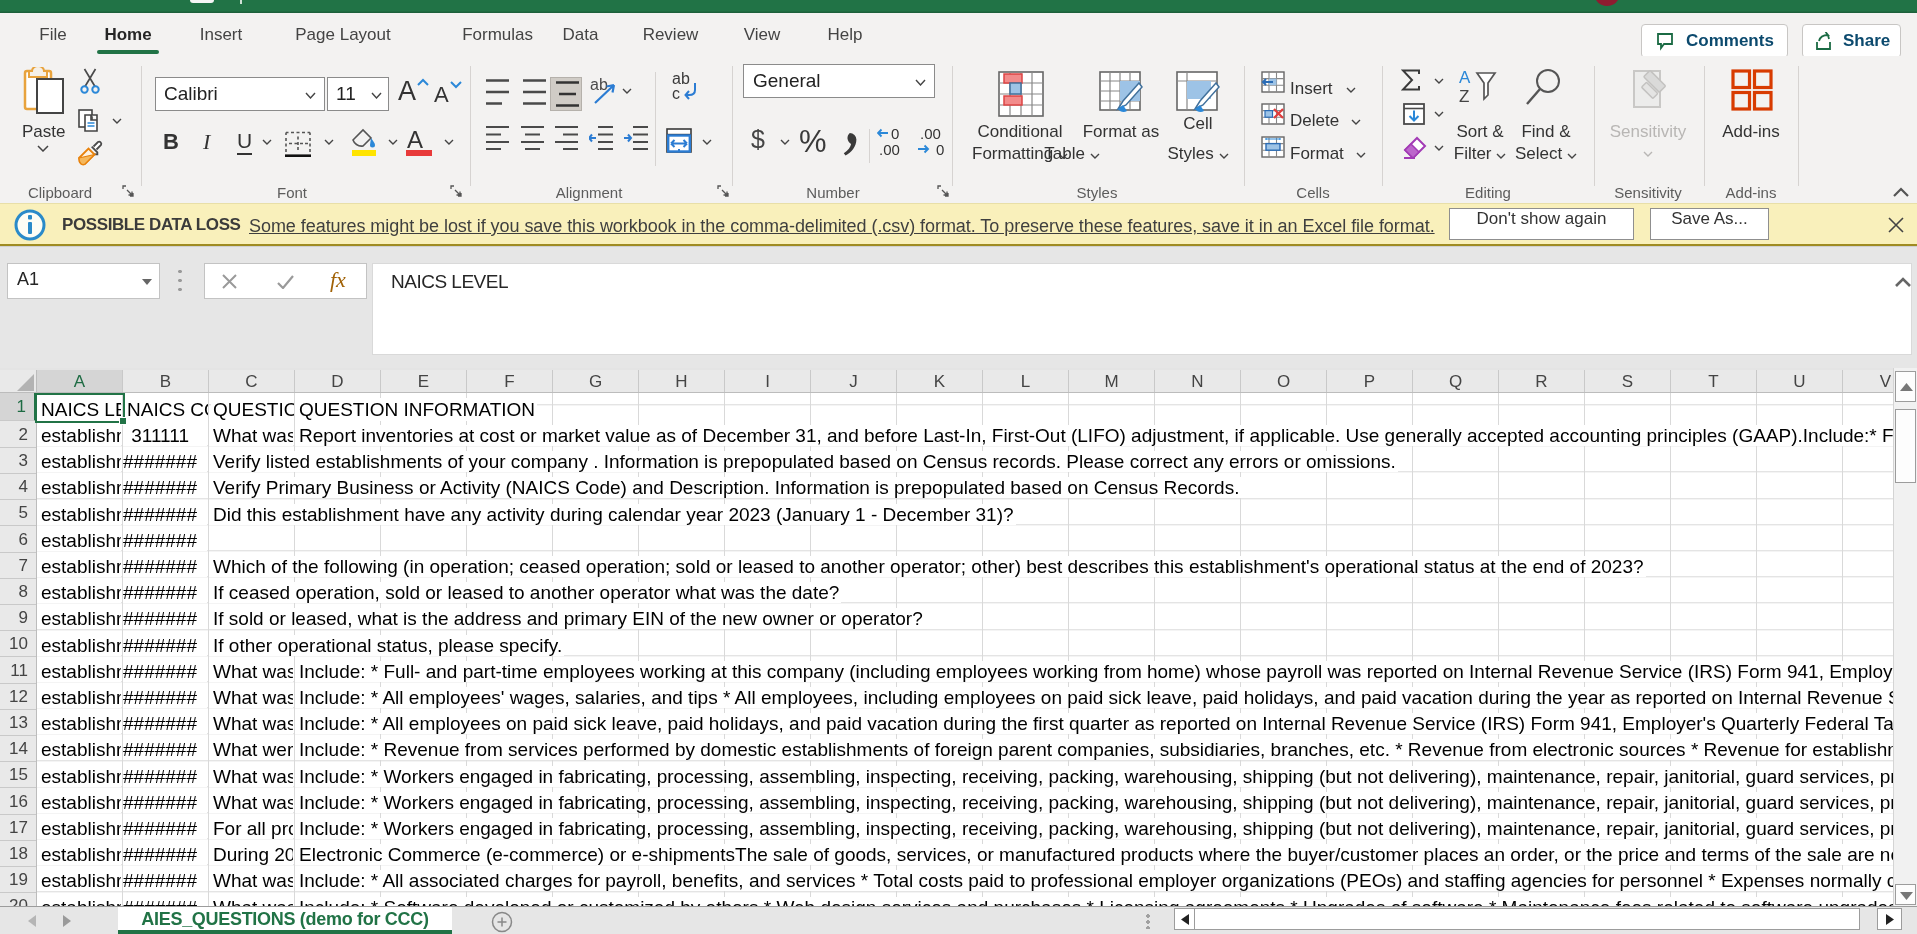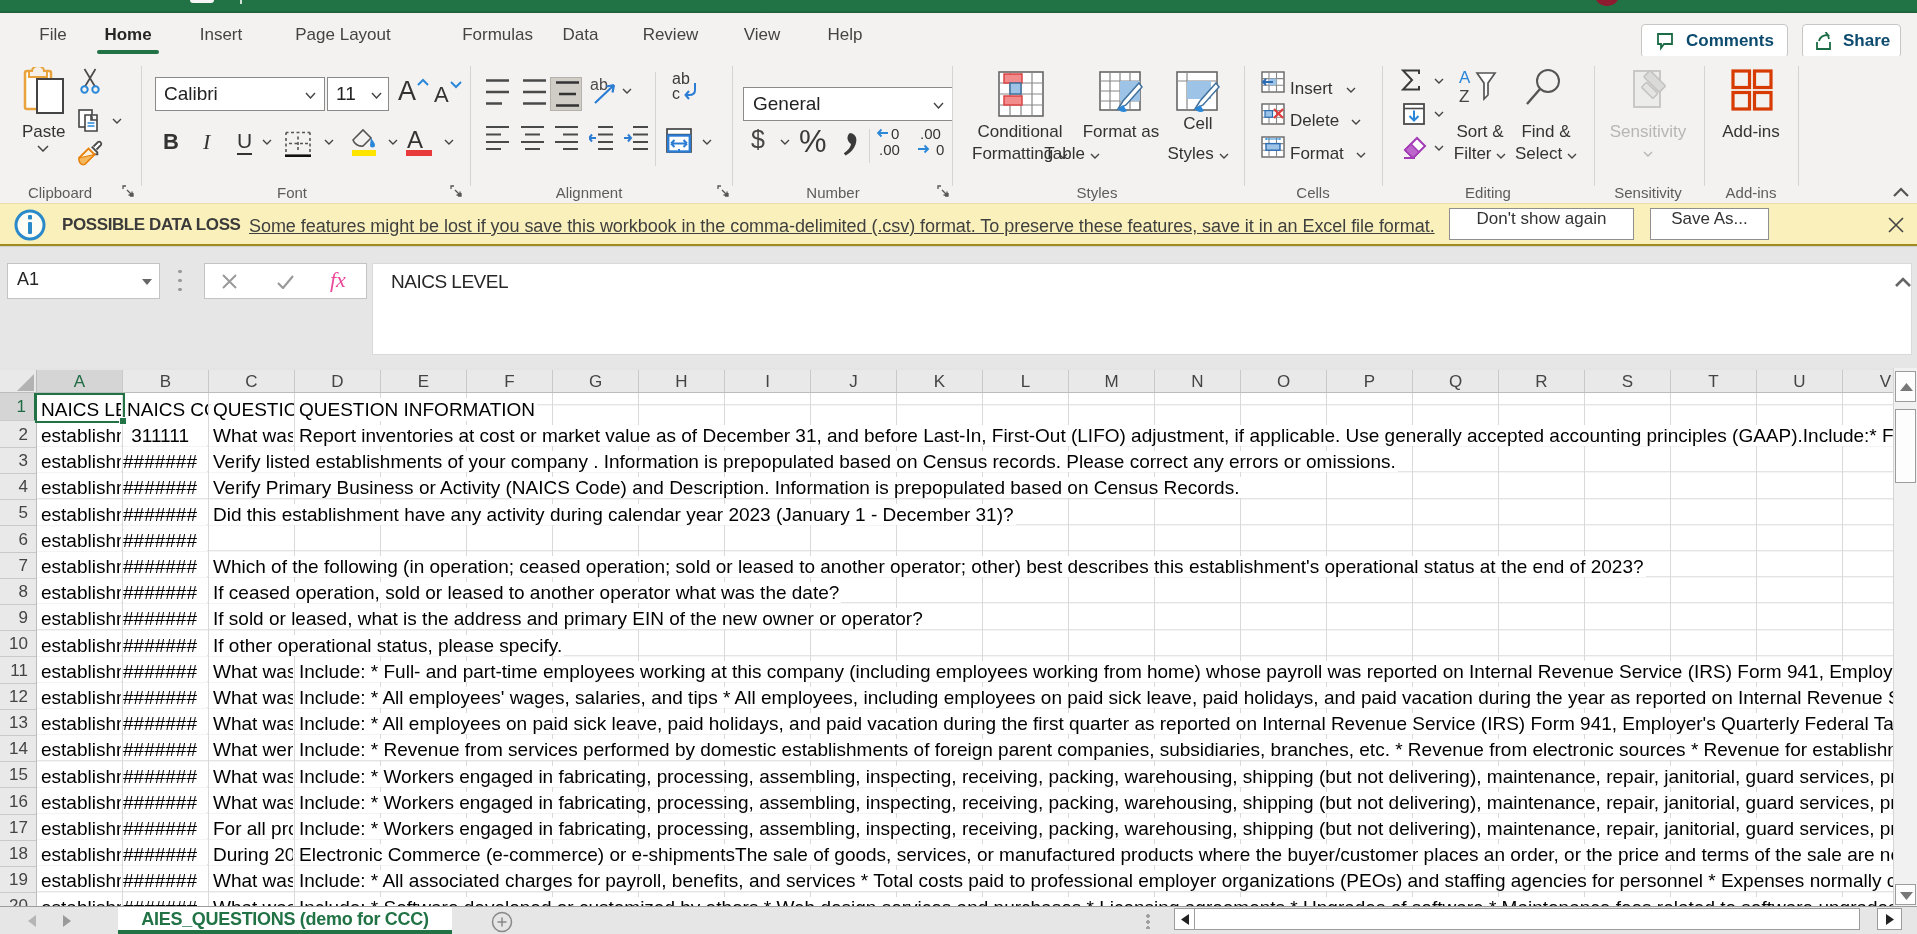--- a/index.html
+++ b/index.html
@@ -104,21 +104,21 @@
         </svg>
   </div>
   <div style="position:absolute;left:178px;top:20px;width:4px;height:28px;background:radial-gradient(circle 2px, #9a9a9a 1.6px, transparent 2px);background-size:4px 9px;"></div>
   <div class="fbox" style="left:204px;width:163px;">
     <svg width="15" height="15" viewBox="0 0 15 15" style="position:absolute;left:17px;top:10px;">
           <path d="M1 1 L14 14 M14 1 L1 14" stroke="#9a9a9a" stroke-width="2"></path>
         </svg>
     <svg width="17" height="14" viewBox="0 0 17 14" style="position:absolute;left:72px;top:11px;">
           <path d="M1 8 L6 13 L16 1" fill="none" stroke="#9a9a9a" stroke-width="2.2"></path>
         </svg>
-    <span style="position:absolute;left:125px;top:3px;font-family:'Liberation Serif',serif;font-style:italic;font-size:22px;color:#ec4899;">fx</span>
+    <span style="position:absolute;left:125px;top:3px;font-family:'Liberation Serif',serif;font-style:italic;font-size:22px;color:#a16207;">fx</span>
   </div>
   <div id="finput">
     <span style="position:absolute;left:18px;top:7px;font-size:19px;letter-spacing:-0.5px;color:#262626;">NAICS LEVEL</span>
     <svg width="16" height="10" viewBox="0 0 16 10" style="position:absolute;left:1522px;top:13px;">
           <path d="M1 9 L8 2 L15 9" fill="none" stroke="#666" stroke-width="2.6"></path>
         </svg>
   </div>
 </div>
 <div id="ribbon">
 
@@ -256,21 +256,21 @@
   <svg width="10" height="6" viewBox="0 0 10 6" style="position:absolute;left:702px;top:83px;">
         <path d="M1 1 L5 5 L9 1" fill="none" stroke="#444" stroke-width="1.4"></path>
       </svg>
   <div style="position:absolute;left:655px;top:16px;width:1px;height:94px;background:#d6d3d1;"></div>
   <div class="glabel" style="left:541px;width:96px;">Alignment</div>
   <svg class="launcher" width="12" height="12" viewBox="0 0 12 12" style="left:717px;">
     <path d="M1 4 V1 h3 M11 8 v3 h-3 M5 5 l5 5 M10 6.5 V10 H6.5" fill="none" stroke="#555" stroke-width="1.3"></path>
   </svg>
   <div class="gsep" style="left:732px;"></div>
 
-  <div style="position:absolute;left:743px;top:31px;width:210px;height:34px;background:#fff;border:1px solid #8b8b8b;">
+  <div style="position:absolute;left:743px;top:8px;width:192px;height:34px;background:#fff;border:1px solid #8b8b8b;">
     <span style="position:absolute;left:9px;top:5px;font-size:19px;color:#222;">General</span>
     <svg width="11" height="7" viewBox="0 0 11 7" style="position:absolute;right:8px;top:14px;">
           <path d="M1 1 L5.5 6 L10 1" fill="none" stroke="#444" stroke-width="1.4"></path>
         </svg>
   </div>
   <div style="position:absolute;left:751px;top:69px;font-size:25px;color:#444;">$</div>
   <svg width="10" height="6" viewBox="0 0 10 6" style="position:absolute;left:780px;top:83px;">
         <path d="M1 1 L5 5 L9 1" fill="none" stroke="#444" stroke-width="1.4"></path>
       </svg>
   <div style="position:absolute;left:799px;top:68px;font-size:31px;color:#3a3a3a;">%</div>

